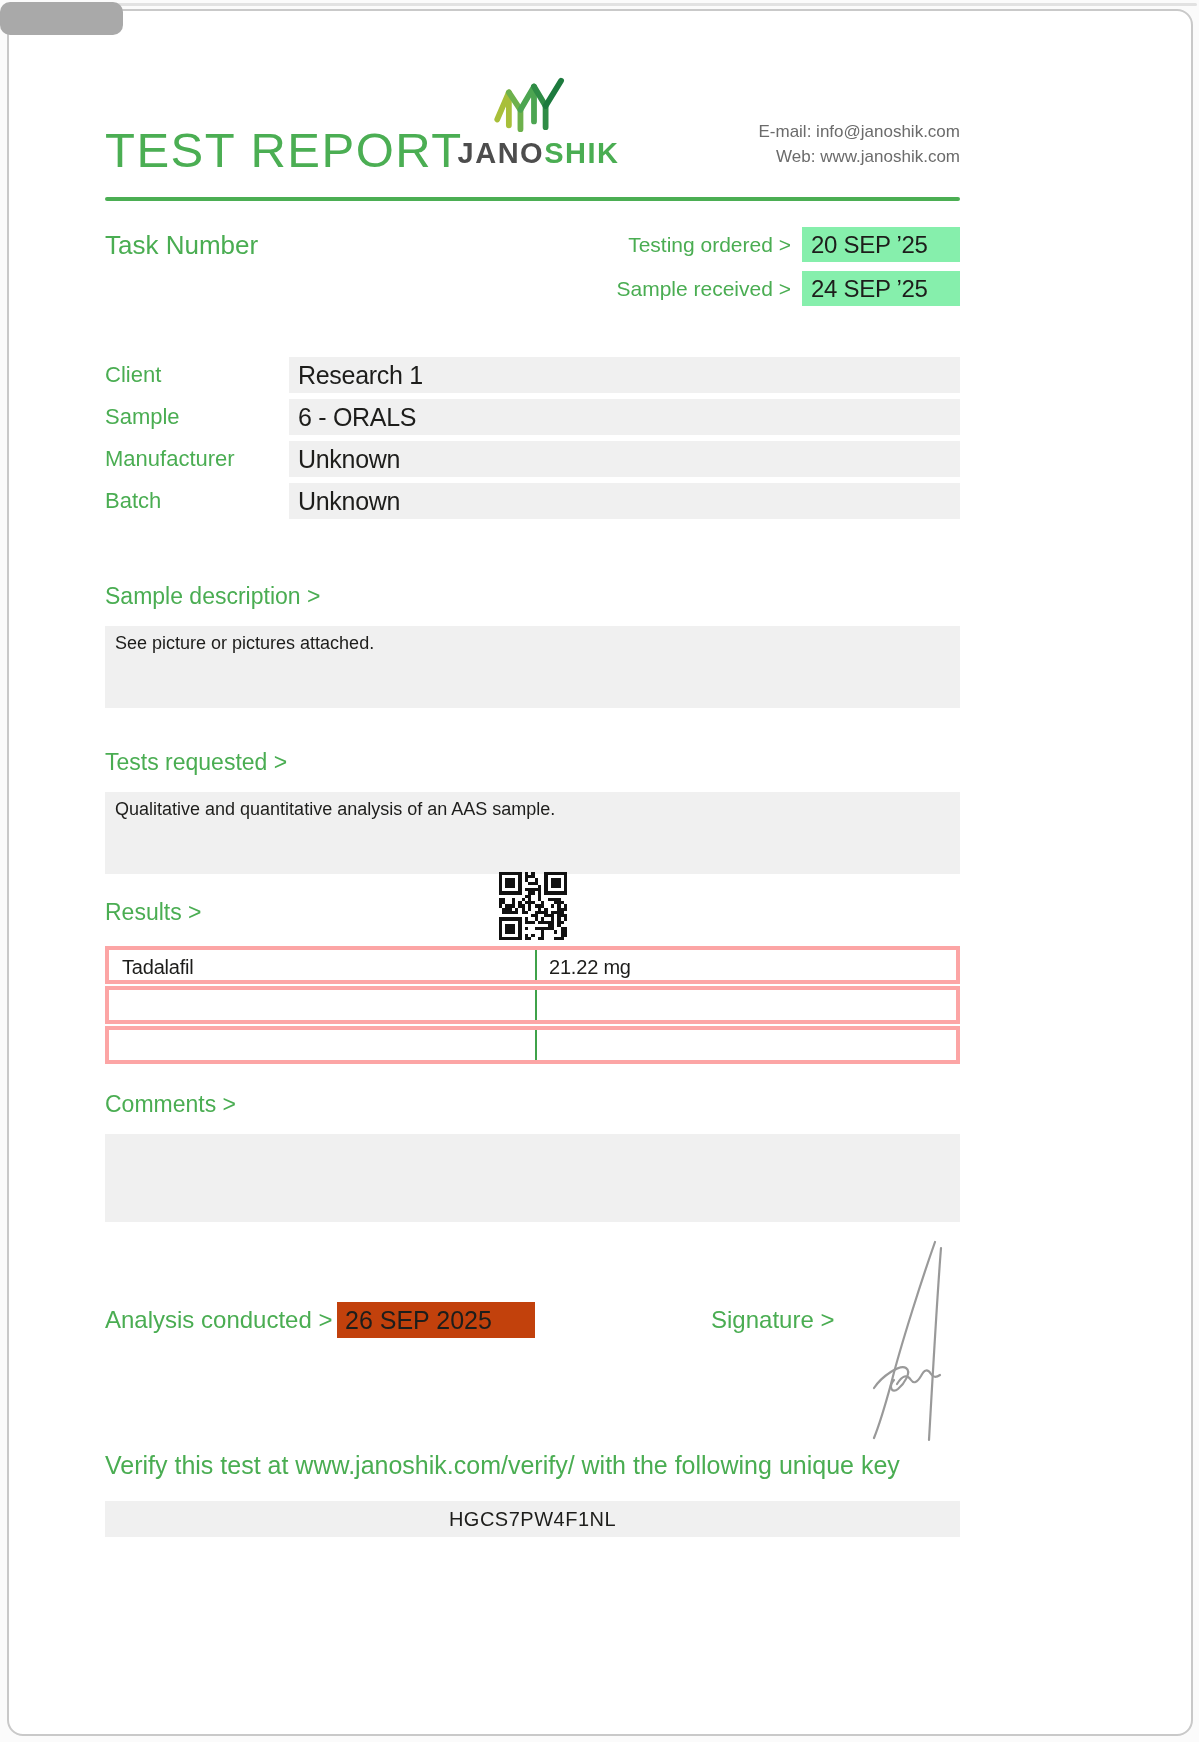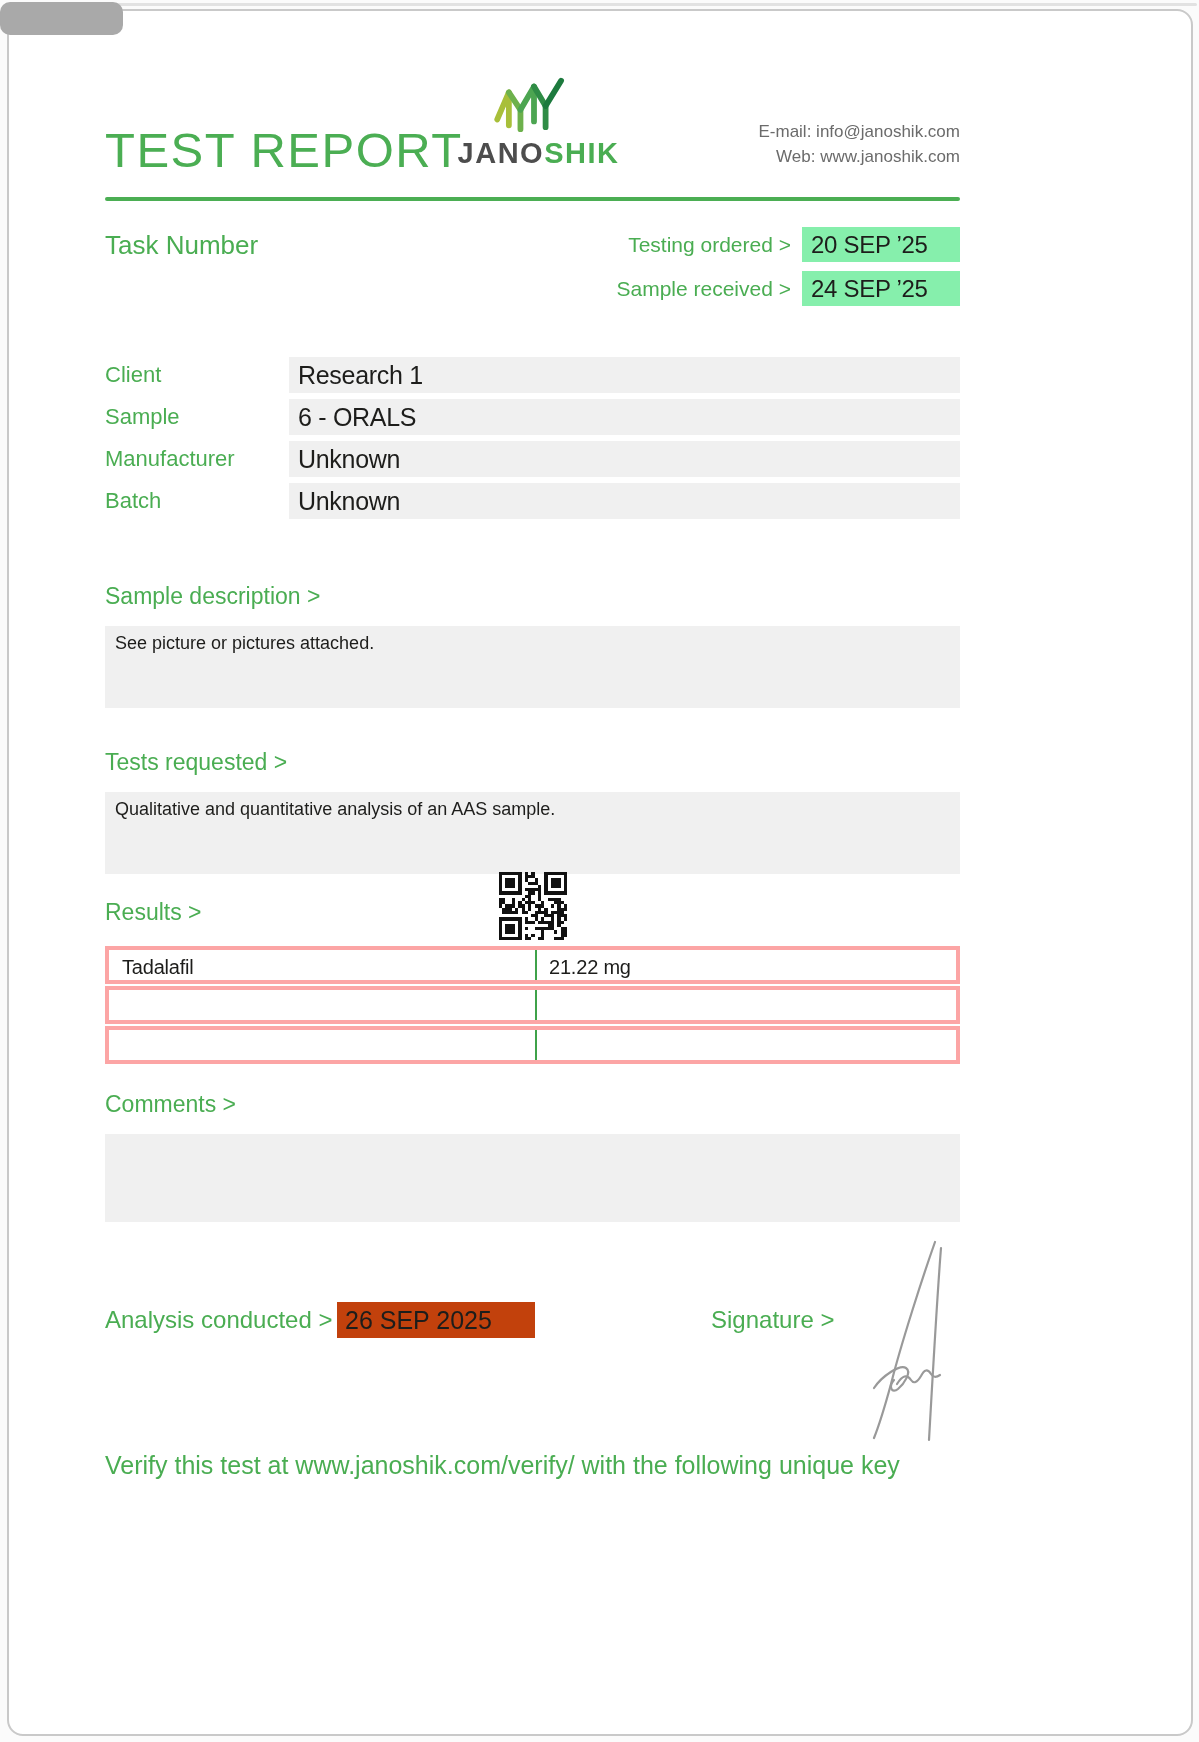--- a/index.html
+++ b/index.html
@@ -472,15 +472,16 @@
             <path d="M88 6 C76 40 54 108 44 148 C38 170 31 192 27 202"></path>
             <path d="M27 152 C35 140 53 128 59 132 C65 136 57 148 51 153 C45 158 41 151 47 144"></path>
             <path d="M50 148 q8 -13 14 -4 q4 6 10 -4 q5 -10 10 -2 q3 5 9 1"></path>
             <path d="M94 12 C90 62 86 134 82 204"></path>
           </g>
         </svg>
       </div>
     </div>
 
     <div class="verify-text">Verify this test at www.janoshik.com/verify/ with the following unique key</div>
+    <div class="verify-key-box">HGCS7PW4F1NL</div>
 
   </div>
 </div>
 
 </body></html>

